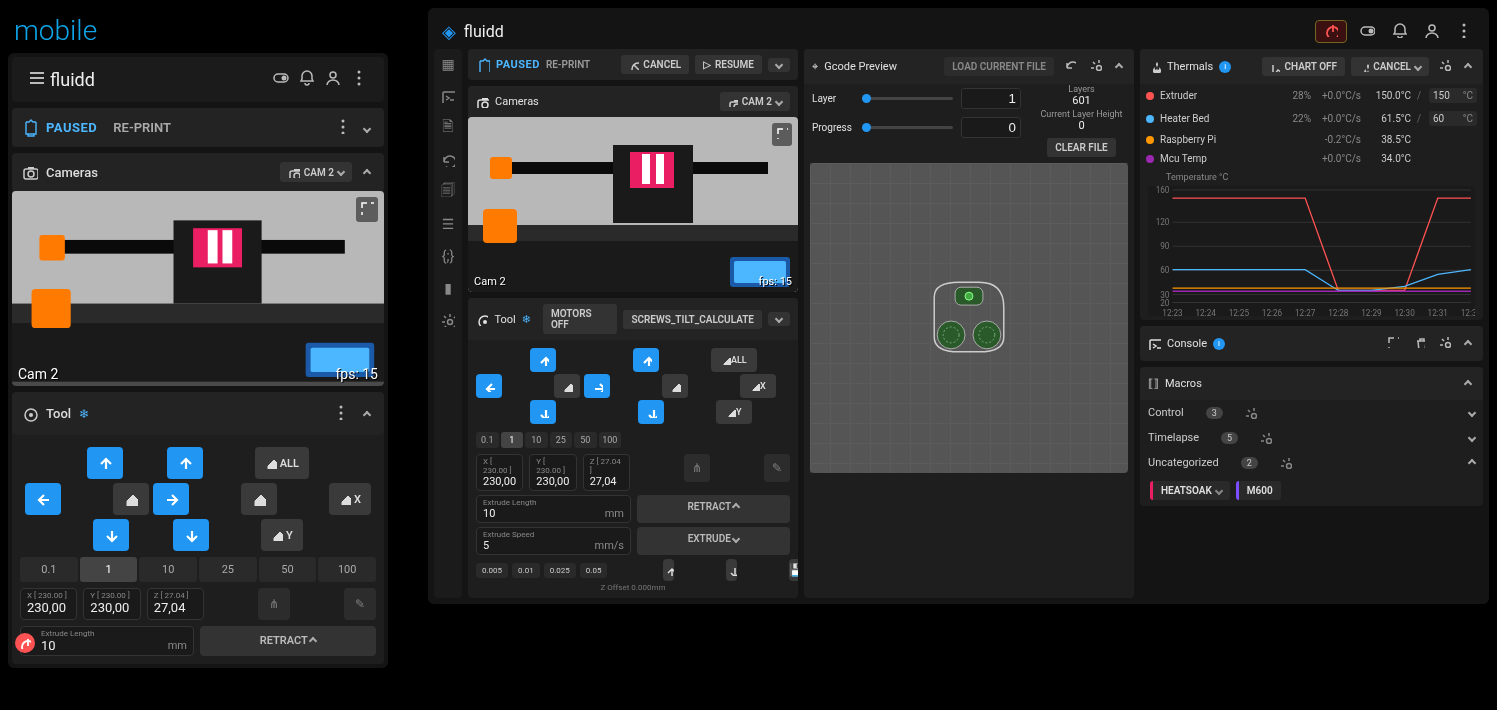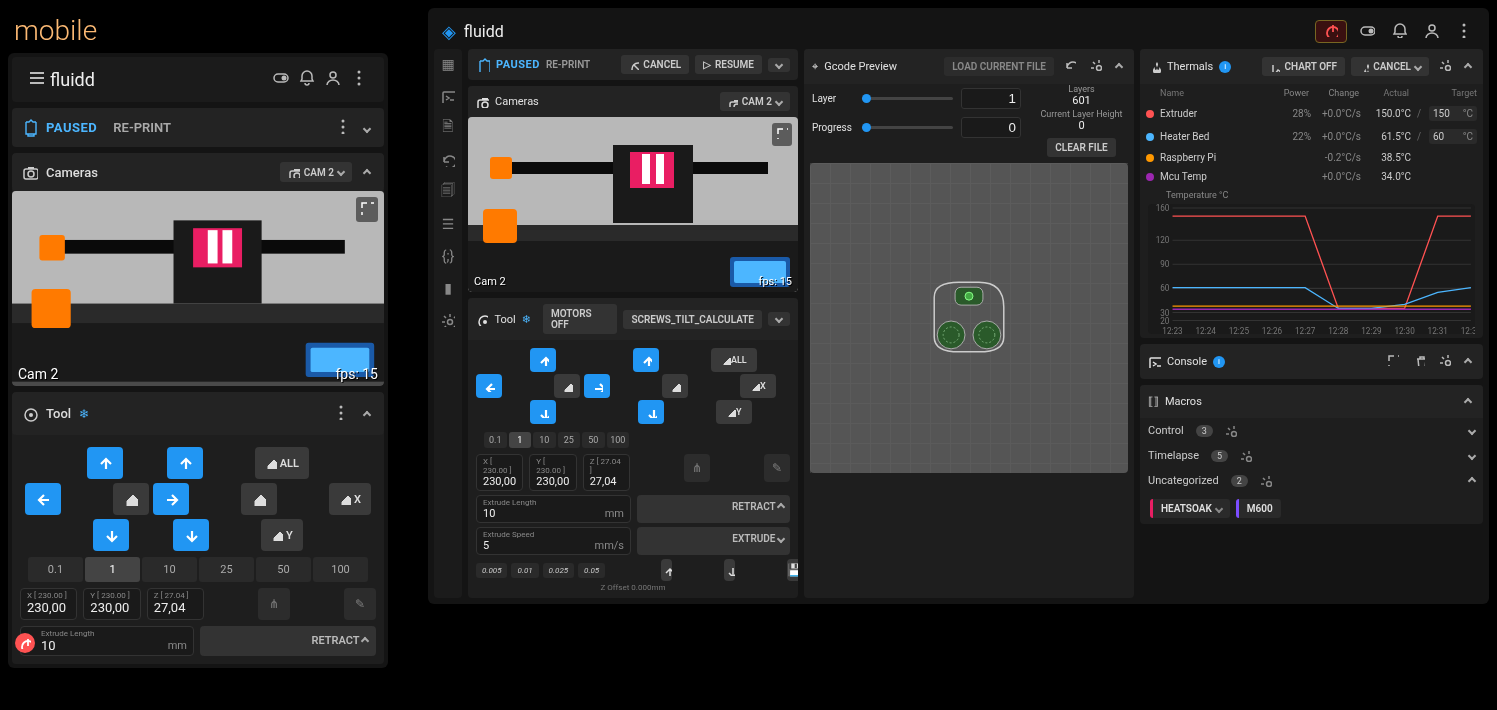--- a/index.html
+++ b/index.html
@@ -6,21 +6,21 @@
 body {
   background: #000;
   font-family: -apple-system, BlinkMacSystemFont, "Segoe UI", Roboto, sans-serif;
   color: #e0e0e0;
   font-size: 12px;
   overflow: hidden;
   width: 1497px;
   height: 710px;
 }
 .wrap { display: flex; gap: 40px; padding: 8px; }
-.col-label { color: #fdba74; font-size: 28px; font-weight: 300; margin: 6px 0 6px 6px; }
+.col-label { color: #0ea5e9; font-size: 28px; font-weight: 300; margin: 6px 0 6px 6px; }
 .mobile-col { width: 380px; }
 .desktop-col { flex: 1; }
 .bg-dark { background: #141414; }
 .header-bar { display: flex; align-items: center; padding: 8px 12px; background: #1b1b1b; border-radius: 4px; }
 .brand { font-weight: 400; font-size: 18px; color: #eee; }
 .grow { flex: 1; }
 .icon-btn { color: #bbb; padding: 4px; cursor: pointer; }
 .status-pill { display: flex; align-items: center; gap: 6px; padding: 6px 10px; }
 .paused { color: #4cb6ff; font-weight: 700; font-size: 13px; letter-spacing: .5px; }
 .re-print { color: #aaa; font-weight: 600; font-size: 13px; margin-left: 10px; }
@@ -30,29 +30,29 @@
 .chev { border: solid #aaa; border-width: 0 2px 2px 0; display: inline-block; padding: 2px; transform: rotate(-135deg); }
 .chev-dn { transform: rotate(45deg); }
 .camera-box { background: #4a4a4a; position: relative; border-radius: 4px; overflow: hidden; }
 .camera-box .label-bl { position: absolute; bottom: 4px; left: 6px; color: #fff; font-size: 14px; text-shadow: 1px 1px #000; }
 .camera-box .label-br { position: absolute; bottom: 4px; right: 6px; color: #fff; font-size: 14px; text-shadow: 1px 1px #000; }
 .camera-box .expand { position: absolute; top: 6px; right: 6px; background: rgba(0,0,0,.5); padding: 4px; border-radius: 3px; color: #fff; }
 .tool-row { display: flex; gap: 4px; justify-content: center; margin: 4px 0; }
 .tool-btn { width: 36px; height: 32px; background: #2196f3; border-radius: 4px; display: flex; align-items: center; justify-content: center; color: #fff; cursor: pointer; }
 .tool-btn-dk { background: #3a3a3a; color: #ddd; margin-left: 48px; }
 .tool-btn-wide { width: auto; padding: 0 10px; font-size: 11px; font-weight: 600; }
-.dist-row { display: flex; gap: 2px; margin: 6px 8px; }
+.dist-row { display: flex; gap: 2px; margin: 6px 0; }
 .dist-btn { flex: 1; background: #2a2a2a; color: #aaa; padding: 6px 0; text-align: center; border-radius: 3px; font-size: 11px; cursor: pointer; }
 .dist-btn.active { background: #444; color: #fff; }
 .input-grp { display: flex; gap: 6px; }
 .input-field { flex: 1; background: #1a1a1a; border: 1px solid #333; border-radius: 4px; padding: 2px 6px; }
 .input-field .lbl { font-size: 8px; color: #888; }
 .input-field .val { font-size: 13px; color: #eee; display: flex; justify-content: space-between; align-items: center; }
 .input-field .unit { color: #888; font-size: 11px; }
-.wide-btn { flex: 1; background: #333; color: #bbb; padding: 8px; text-align: right; border-radius: 4px; font-size: 11px; font-weight: 600; cursor: pointer; }
+.wide-btn { flex: 1; background: #333; color: #bbb; padding: 8px; text-align: center; border-radius: 4px; font-size: 11px; font-weight: 600; cursor: pointer; }
 
 
 .desktop-shell { background: #141414; border-radius: 6px; padding: 6px; }
 .d-top { display: flex; align-items: center; padding: 4px 8px; gap: 8px; }
 .d-body { display: flex; gap: 6px; }
 .d-nav { width: 28px; background: #1b1b1b; border-radius: 4px; padding: 6px 0; display: flex; flex-direction: column; align-items: center; gap: 14px; }
 .d-nav .nav-ic { color: #888; cursor: pointer; font-size: 14px; width: 18px; height: 18px; display: flex; align-items: center; justify-content: center; }
 .d-main { display: flex; gap: 6px; flex: 1; }
 .d-col { display: flex; flex-direction: column; gap: 6px; }
 .panel { background: #1e1e1e; border-radius: 4px; overflow: hidden; }
@@ -68,25 +68,25 @@
 .dot { width: 8px; height: 8px; border-radius: 50%; display: inline-block; }
 .gcode-canvas { background: #555; height: 310px; border-radius: 4px; position: relative; }
 .grid-pat { position: absolute; inset: 0; background-image: linear-gradient(#666 1px, transparent 1px), linear-gradient(90deg, #666 1px, transparent 1px); background-size: 20px 20px; opacity: .4; }
 .chart-box { height: 130px; position: relative; background: #1a1a1a; border-radius: 4px; margin-top: 4px; }
 .gfile { font-size: 9px; color: #888; padding: 4px 8px; }
 .slider-row { display: flex; align-items: center; gap: 8px; padding: 4px 8px; font-size: 10px; }
 .slider-row input[type=text] { width: 60px; background: #1a1a1a; border: 1px solid #333; color: #eee; padding: 2px 4px; text-align: right; border-radius: 3px; }
 .slider-track { flex: 1; height: 3px; background: #444; border-radius: 2px; position: relative; }
 .slider-thumb { position: absolute; left: 0; top: -3px; width: 9px; height: 9px; background: #2196f3; border-radius: 50%; }
 .gc-info { width: 105px; text-align: center; font-size: 9px; color: #999; }
-.macro-row { display: flex; align-items: center; padding: 6px 8px; font-size: 11px; color: #ccc; gap: 12px; }
+.macro-row { display: flex; align-items: center; padding: 6px 8px; font-size: 11px; color: #ccc; gap: 22px; }
 .count-badge { background: #444; border-radius: 8px; padding: 1px 6px; font-size: 9px; }
 .macro-btn { background: #2a2a2a; border-left: 3px solid #e91e63; padding: 4px 8px; font-size: 10px; font-weight: 600; border-radius: 3px; display: inline-flex; align-items: center; gap: 4px; }
 .macro-btn.b2 { border-left-color: #7c4dff; }
-.micro-btn { background: #2a2a2a; padding: 3px 6px; font-size: 8px; border-radius: 3px; color: #ccc; font-style: italic; }
+.micro-btn { background: #2a2a2a; padding: 3px 6px; font-size: 8px; border-radius: 3px; color: #ccc; }
 </style>
 </head>
 <body>
 
 <svg width="0" height="0" style="position:absolute">
   <defs>
     <g id="i-menu">
         <path d="M2 4h14M2 9h14M2 14h14" stroke="currentColor" stroke-width="2" fill="none"></path>
       </g>
     <g id="i-toggle">
@@ -734,29 +734,20 @@
                       <use href="#i-fire"></use>
                     </svg> 
                     <span>CANCEL</span> 
                     <span class="chev chev-dn"></span>
                   </span>
                 <span class="icon-btn"><svg width="12" height="12">
                       <use href="#i-gear"></use>
                     </svg></span>
                 <span class="icon-btn"><span class="chev"></span></span>
               </div>
-              <div class="therm-row" style="color:#777;font-size:9px">
-                <span style="width:8px"></span>
-                <span class="nm">Name</span>
-                <span class="c1">Power</span>
-                <span class="c2">Change</span>
-                <span class="c3">Actual</span>
-                <span style="width:8px"></span>
-                <span style="width:48px;text-align:right">Target</span>
-              </div>
               <div id="therm-rows">
                   <div class="therm-row">
                     <span class="dot" style="background:#ff5252"></span>
     <span class="nm">Extruder</span>
     <span class="c1">28%</span>
     <span class="c2">+0.0°C/s</span>
     <span class="c3">150.0°C</span>
     <span style="width:6px;color:#666">/</span>
     <span class="tgt">
                       <span>150</span>

